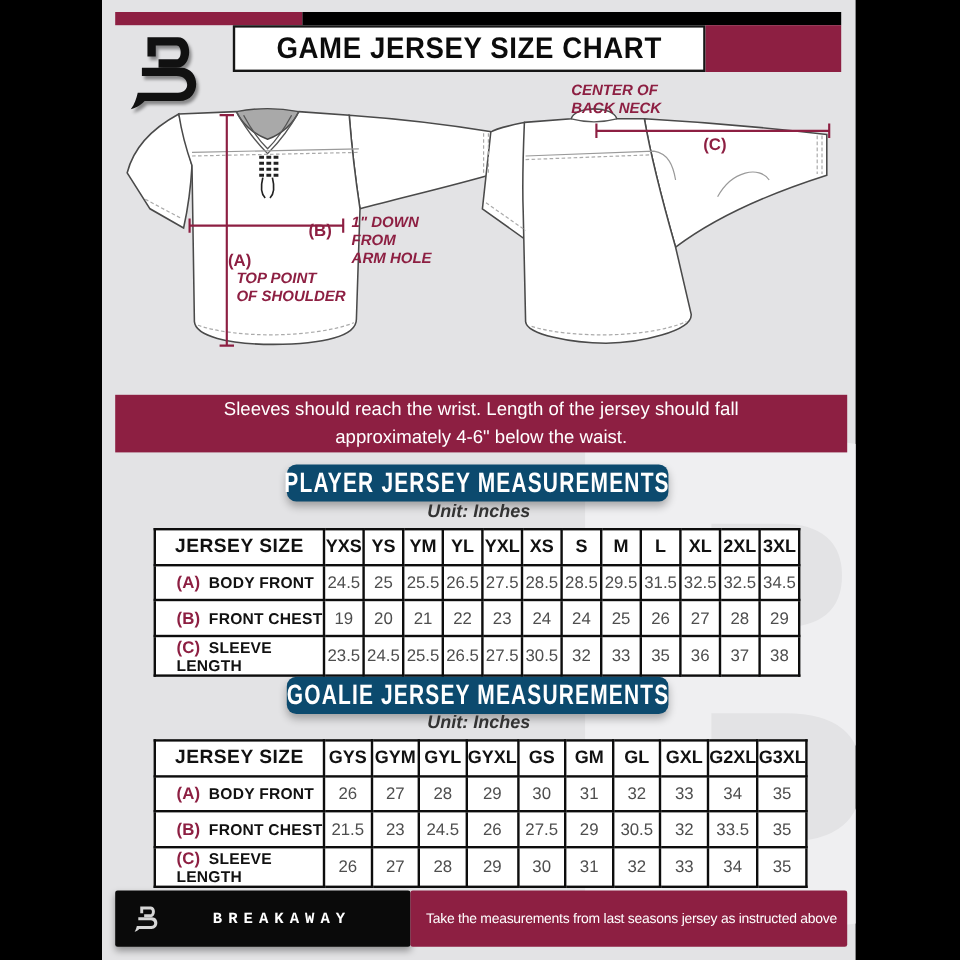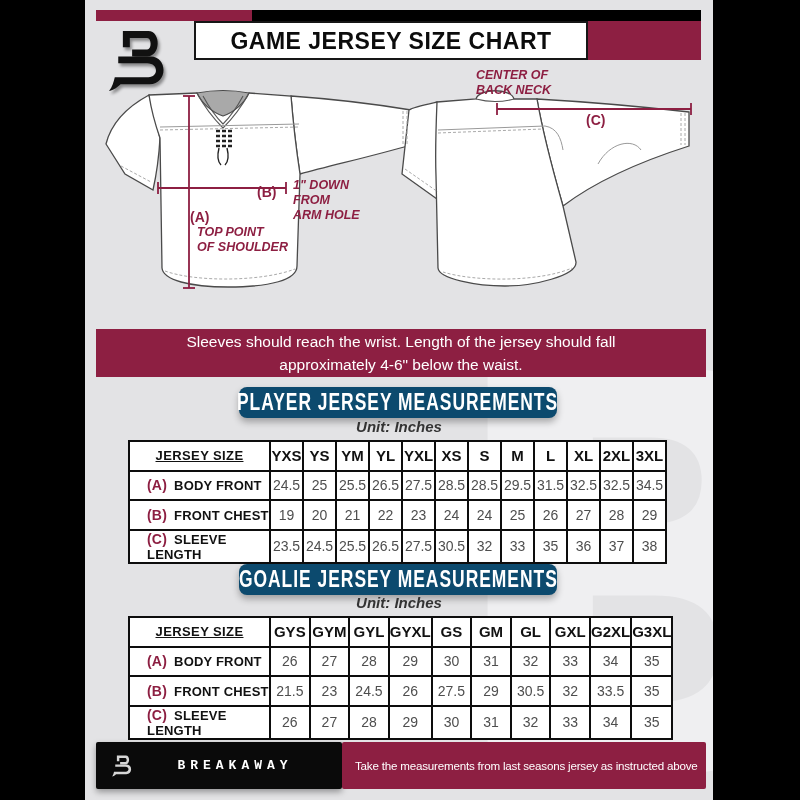--- a/index.html
+++ b/index.html
@@ -38,21 +38,21 @@
   .unit{position:absolute;left:0;width:628px;text-align:center;font-style:italic;font-weight:700;
         font-size:15px;color:#333;}
   .unit-player{top:418px;}
   .unit-goalie{top:594px;}
   
   .tbl{position:absolute;left:43px;}
   .tbl-player{top:440px;}
   .tbl-goalie{top:616px;}
   .tbl table{border-collapse:collapse;table-layout:fixed;}
   .tbl th,.tbl td{border:2px solid #0d0d0d;background:#fff;height:27.5px;padding:0;text-align:center;}
-  .tbl th.corner{font-size:13px;font-weight:700;letter-spacing:.4px;color:#111;text-decoration:underline;}
+  .tbl th.corner{font-size:16px;font-weight:700;letter-spacing:.4px;color:#111;}
   .tbl th.size{font-size:15px;font-weight:700;color:#111;}
   .tbl th.rowhead{text-align:left;padding-left:17px;font-size:13px;font-weight:700;color:#111;letter-spacing:.2px;}
   .tbl .tag{color:#8d1f42;font-size:14px;font-weight:800;margin-right:7px;}
   .tbl td.val{font-size:14px;color:#4e4e4e;}
   
   .f-black{position:absolute;left:11px;top:742px;width:246px;height:47px;background:#0a0a0a;border-radius:2px;
            display:flex;align-items:center;box-shadow:0 3px 6px rgba(0,0,0,.35);}
   .f-black svg{margin-left:16px;}
   .f-brand{flex:1;text-align:center;margin-right:10px;color:#fff;font-weight:700;font-size:13px;letter-spacing:5px;font-family:Liberation Mono, monospace;}
   .f-maroon{position:absolute;left:257px;top:742px;width:364px;height:47px;background:#8d1f42;border-radius:2px;

